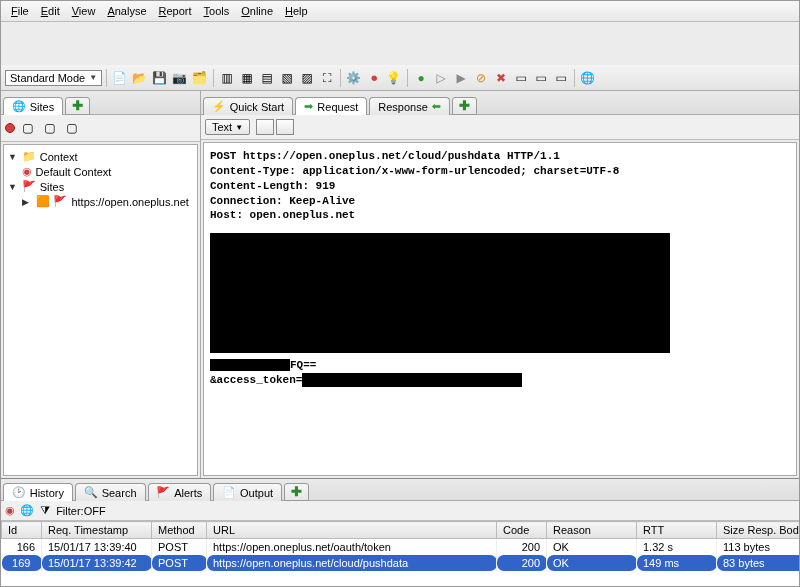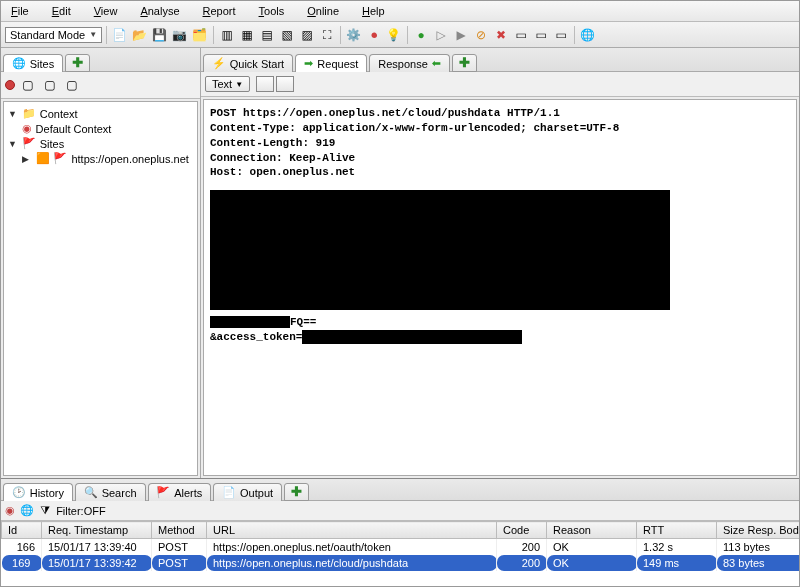--- a/index.html
+++ b/index.html
@@ -10,36 +10,37 @@
     width: 800px;
     height: 587px;
     overflow: hidden;
     border: 1px solid #999;
     display: flex;
     flex-direction: column;
   }
   
   .menubar {
     display: flex;
-    gap: 11px;
+    gap: 0;
     padding: 2px 4px;
     background: linear-gradient(#f8f8f8, #e8e8e8);
     border-bottom: 1px solid #bbb;
   }
   .menubar span { padding: 2px 6px; cursor: default; }
   .menubar span u { text-decoration: underline; }
   
   .toolbar-row {
     display: flex;
     align-items: center;
     gap: 2px;
     padding: 2px 4px;
     background: linear-gradient(#f4f4f4, #e4e4e4);
     border-bottom: 1px solid #aaa;
     height: 26px;
+    margin-top: 43px;
   }
   .mode-select {
     display: flex;
     align-items: center;
     border: 1px solid #888;
     background: #fff;
     padding: 1px 4px;
     font-size: 11px;
     gap: 4px;
   }

